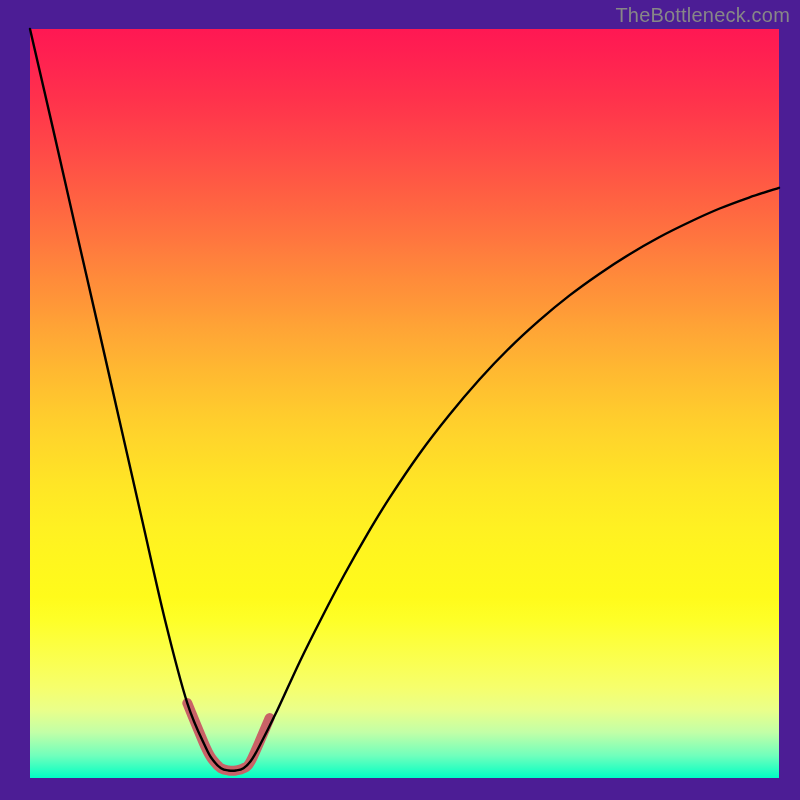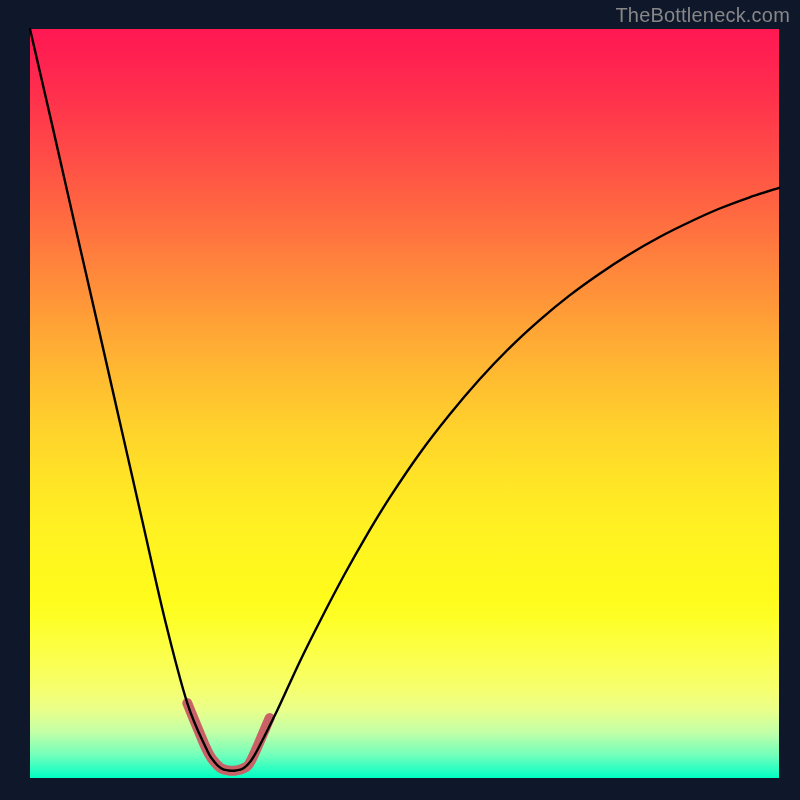--- a/index.html
+++ b/index.html
@@ -8,21 +8,21 @@
     width: 800px;
     height: 800px;
     background: #000;
     overflow: hidden;
     font-family: Arial, Helvetica, sans-serif;
   }
   .stage {
     position: relative;
     width: 800px;
     height: 800px;
-    background: #0f172a;
+    background: #4c1d95;
   }
   .watermark {
     position: absolute;
     top: 4px;
     right: 10px;
     color: #878787;
     font-size: 20px;
     font-weight: 400;
     letter-spacing: 0.2px;
     z-index: 5;

